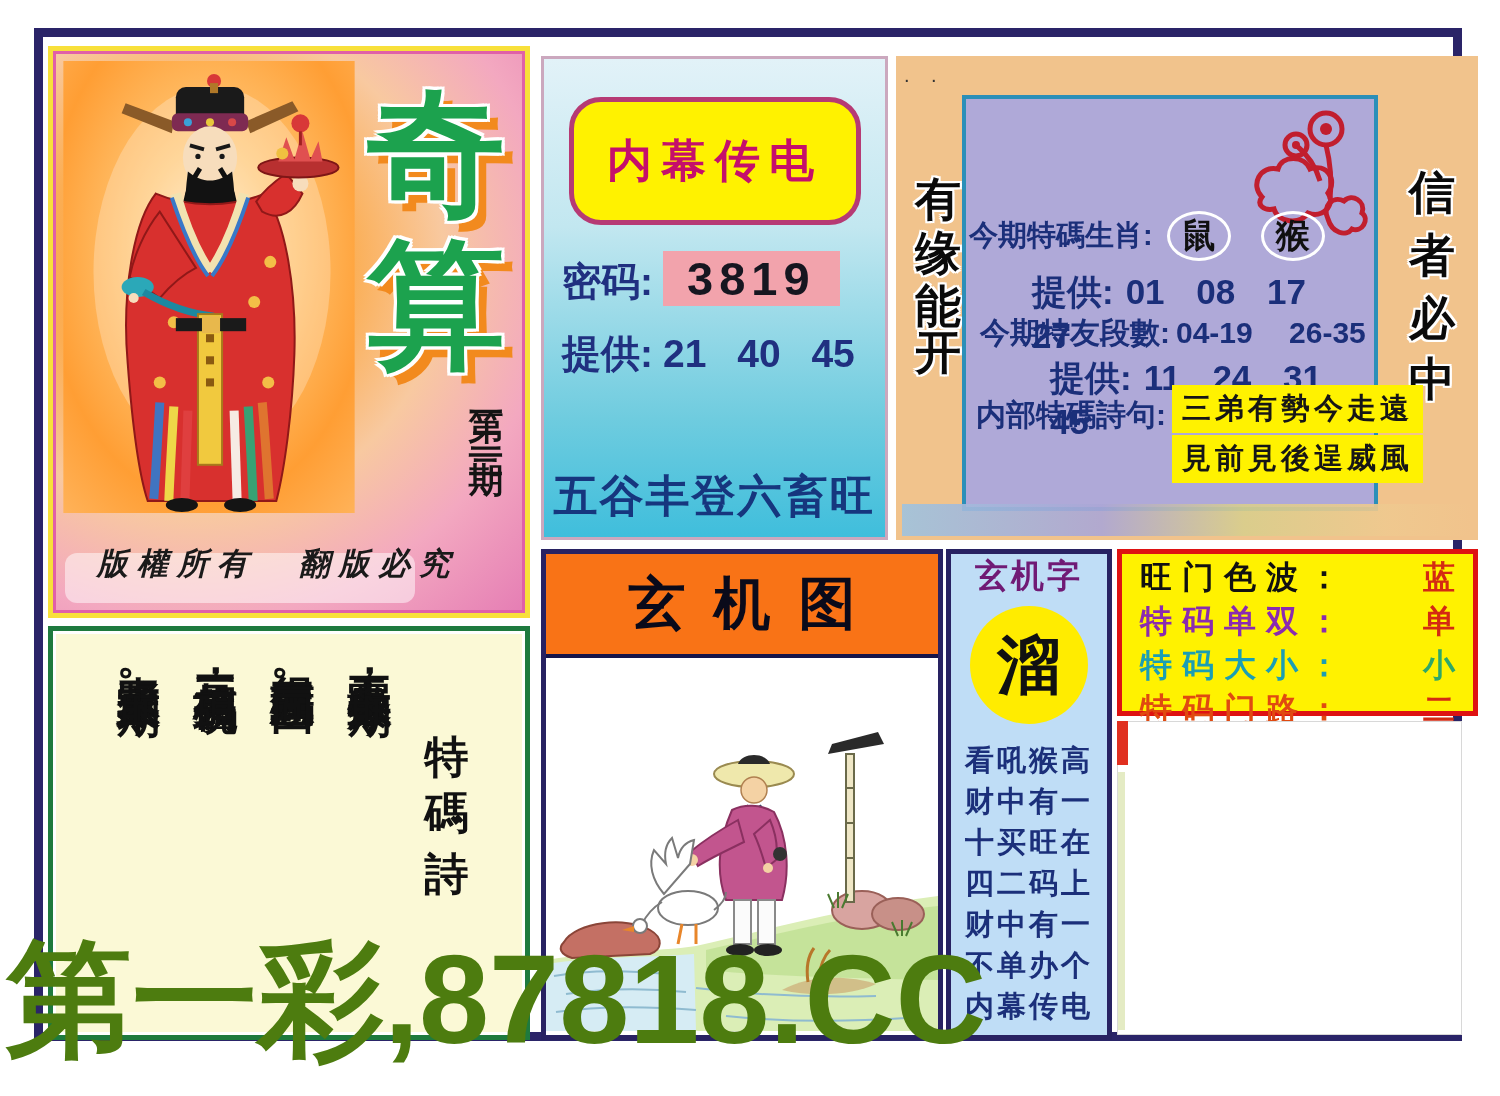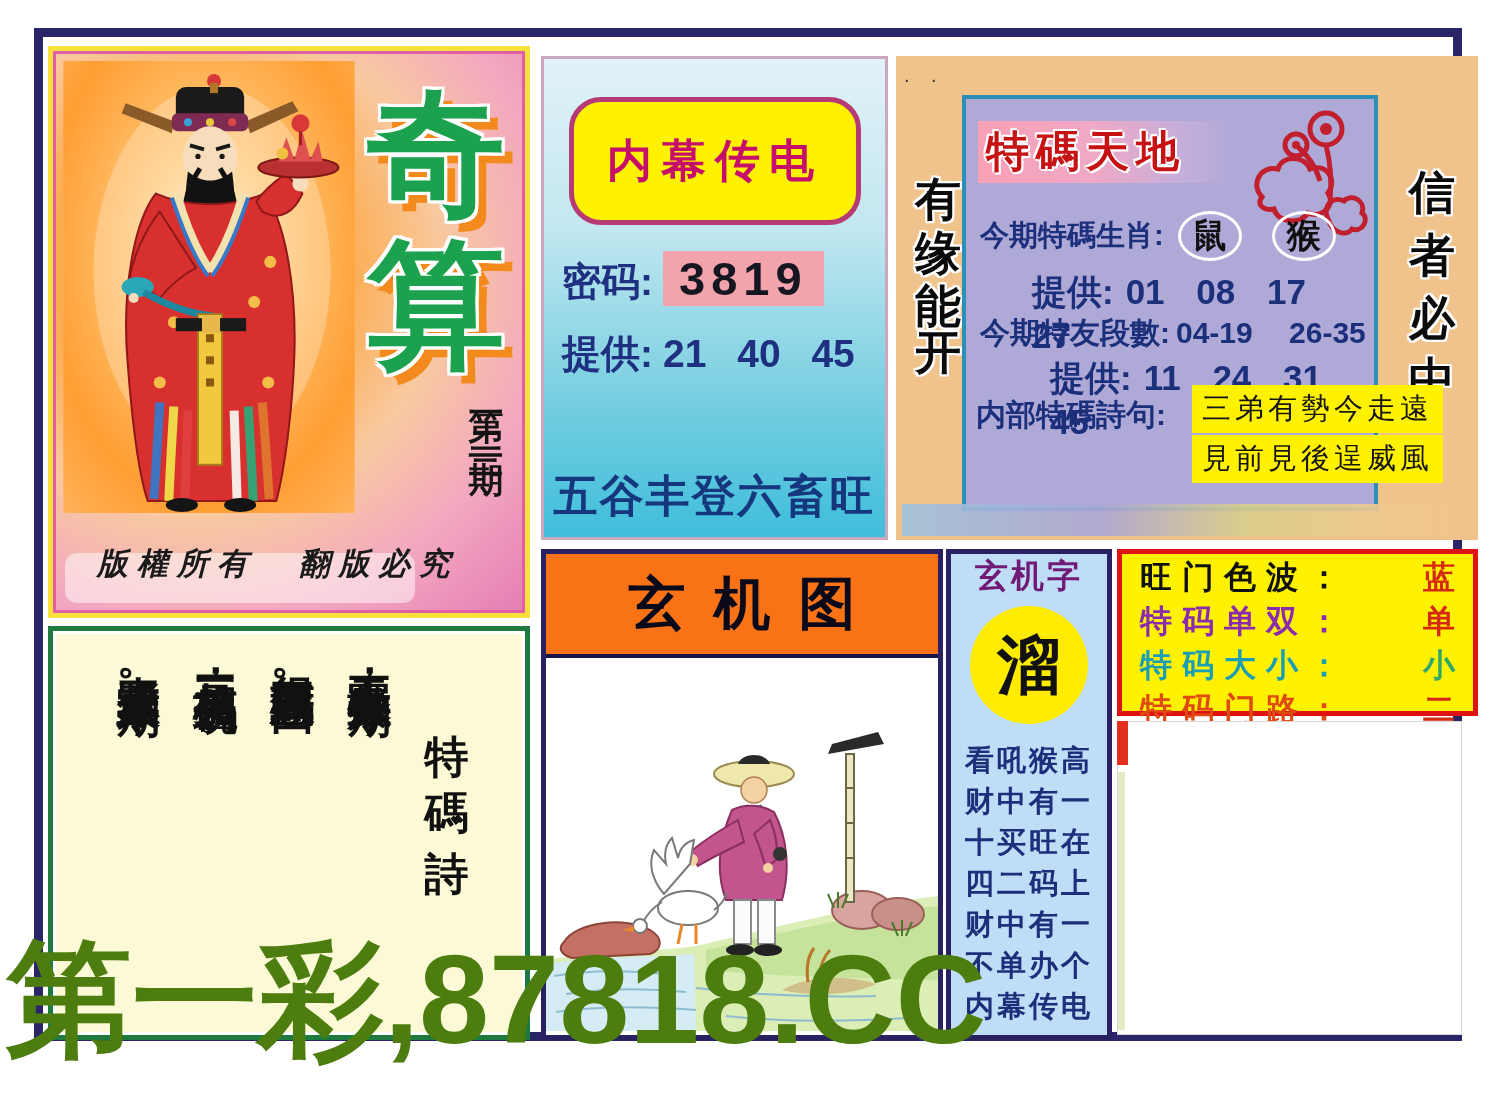--- a/index.html
+++ b/index.html
@@ -29,21 +29,21 @@
   
   .panel-inside { position:absolute; left:541px; top:56px; width:347px; height:484px;
     border:3px solid #CBA8BE;
     background: linear-gradient(180deg, #E2F2F8 0%, #C2E7F0 35%, #6FCCDF 75%, #3FBEDC 100%); }
   .inside-header { position:absolute; left:25px; top:38px; width:292px; height:128px;
     background:#FFF200; border:5px solid #B63A74; border-radius:32px;
     display:flex; align-items:center; justify-content:center;
     font-size:45px; font-weight:900; color:#C50F6B; letter-spacing:9px; }
   .row-pwd { position:absolute; left:18px; top:192px; font-size:39px; font-weight:bold; color:#203080; white-space:nowrap; }
   .pwd-val { display:inline-block; background:#F2A3AC; color:#161620; font-size:47px; font-weight:900;
-    padding:0 16px; margin-left:10px; letter-spacing:6px; }
+    padding:0 24px; margin-left:10px; letter-spacing:6px; }
   .row-provide { position:absolute; left:18px; top:268px; font-size:39px; font-weight:bold; color:#203080; }
   .row-provide .nums { margin-left:10px; word-spacing:20px; }
   .row-msg-label { position:absolute; left:18px; top:338px; font-size:36px; font-weight:bold; color:#203080; }
   .row-msg { position:absolute; left:0; top:408px; width:100%; text-align:center;
     font-size:44px; font-weight:900; color:#16367E; letter-spacing:2px; }
 
   
   .panel-special { position:absolute; left:896px; top:56px; width:582px; height:484px; background:#F1C38C; }
   .sp-dots { position:absolute; left:8px; top:8px; font-size:20px; color:#333; letter-spacing:8px; }
   .v-col { writing-mode:vertical-rl; text-orientation:upright; font-size:46px; font-weight:900; color:#0A0A0A;
@@ -51,35 +51,35 @@
   .v-left  { position:absolute; left:12px;  top:84px; letter-spacing:52px; }
   .v-right { position:absolute; right:14px; top:76px; letter-spacing:62px; }
   .special-inner { position:absolute; left:66px; top:39px; width:416px; height:416px;
     background:#AFA9D8; border:4px solid #2B8FB8; }
   .sp-band { position:absolute; left:12px; top:22px; width:260px; height:62px;
     background:linear-gradient(90deg, #F9A0B6 0%, #EFA9C6 45%, #C3AEDB 80%, rgba(175,169,216,0) 100%);
     display:flex; align-items:center; }
   .sp-title { font-size:43px; font-weight:900; color:#C61212; letter-spacing:7px; padding-left:8px; white-space:nowrap;
     text-shadow: 2px 0 #fff,-2px 0 #fff,0 2px #fff,0 -2px #fff,2px 2px #fff,-2px -2px #fff; }
   .sp-flower { position:absolute; right:4px; top:0; width:140px; height:142px; }
-  .zodiac-row { position:absolute; left:14px; top:112px; display:flex; align-items:center; }
+  .zodiac-row { position:absolute; left:3px; top:112px; display:flex; align-items:center; }
   .zodiac-label { font-size:29px; font-weight:bold; color:#1B2F7A; white-space:nowrap; }
   .zodiac-circle { width:64px; height:50px; border:3px solid #FFFFFF; border-radius:50%;
     display:flex; align-items:center; justify-content:center;
     font-size:34px; font-weight:bold; color:#101010; font-family:"DejaVu Serif", serif; }
   .zc1 { margin-left:14px; } .zc2 { margin-left:30px; }
   .sp-provide1 { position:absolute; left:66px; top:170px; font-size:35px; font-weight:bold; color:#1B2F7A; }
   .sp-provide1 .nums, .sp-provide2 .nums { margin-left:12px; word-spacing:22px; }
   .sp-range { position:absolute; left:14px; top:214px; font-size:30px; font-weight:bold; color:#1B2F7A; white-space:nowrap; }
   .sp-range .nums { margin-left:6px; word-spacing:28px; }
   .sp-provide2 { position:absolute; left:84px; top:256px; font-size:35px; font-weight:bold; color:#1B2F7A; }
   .sp-poem-label { position:absolute; left:10px; top:296px; font-size:30px; font-weight:bold; color:#1B2F7A; white-space:nowrap; }
   .sp-yline { position:absolute; left:206px; background:#FFF200; color:#161616;
-    font-size:29px; font-weight:normal; font-family:"DejaVu Serif", serif; letter-spacing:4px;
-    padding:4px 10px; white-space:nowrap;margin-left:20px; }
+    font-size:29px; font-weight:bold; font-family:"DejaVu Serif", serif; letter-spacing:4px;
+    padding:4px 10px; white-space:nowrap; }
   .yl1 { top:286px; } .yl2 { top:336px; }
   .sp-strip { position:absolute; left:6px; top:448px; width:570px; height:32px;
     background:linear-gradient(90deg, #9FC3DE 0%, #ABA6D6 35%, #D8CE8C 60%, #EFC98F 85%, #F1C38C 100%);
     opacity:0.9; }
 
   
   .poem-box { position:absolute; left:48px; top:626px; width:482px; height:414px;
     border:5px solid #1E7A3E; background:#FBF9D6; box-shadow: inset 0 0 0 3px #FFFFFF;
     padding:10px 18px; writing-mode:vertical-rl; text-orientation:upright; }
   .poem-col { font-family:"DejaVu Serif", serif; font-weight:bold; color:#111111;
@@ -219,23 +219,20 @@
     <div class="row-pwd"><span>密码:</span><span class="pwd-val">3819</span></div>
     <div class="row-provide"><span>提供:</span><span class="nums">21 40 45</span></div>
     <div class="row-msg">五谷丰登六畜旺</div>
   </div>
 
   <div class="panel-special">
     <div class="sp-dots">. .</div>
     <div class="v-col v-left">有缘能开</div>
     <div class="v-col v-right">信者必中</div>
     <div class="special-inner">
-      <div class="sp-band">
-        <span class="sp-title">特碼天地</span>
-      </div>
       <svg class="sp-flower" viewBox="0 0 140 142" xmlns="http://www.w3.org/2000/svg">
         <g stroke="#C11E2E" fill="none" stroke-width="5">
           <circle cx="96" cy="30" r="16"></circle>
           <circle cx="66" cy="46" r="11"></circle>
           <path d="M32 98 C20 86 30 66 48 70 C52 56 74 56 80 70 C96 64 108 80 98 94 C106 106 92 120 78 114 C70 126 48 124 44 110 C34 112 26 106 32 98 Z"></path>
           <path d="M98 120 C92 108 102 96 114 102 C122 94 136 102 132 114 C140 120 132 134 122 130 C116 138 102 134 98 120 Z"></path>
           <path d="M66 46 C78 56 86 68 90 82"></path>
           <path d="M96 46 C100 62 102 82 100 100"></path>
         </g>
         <circle cx="96" cy="30" r="6" fill="#C11E2E"></circle>

